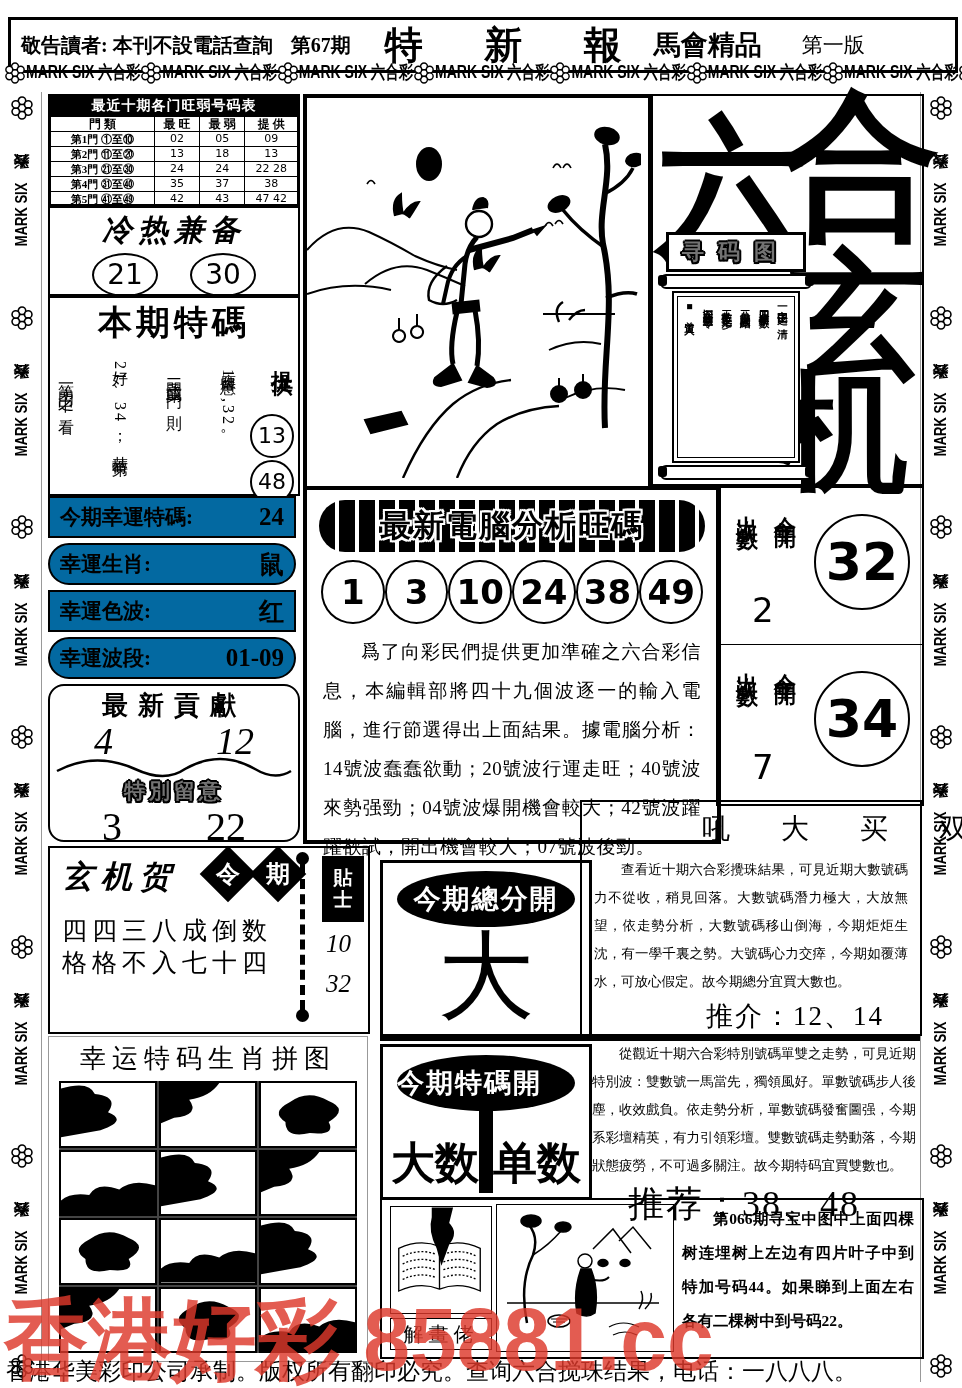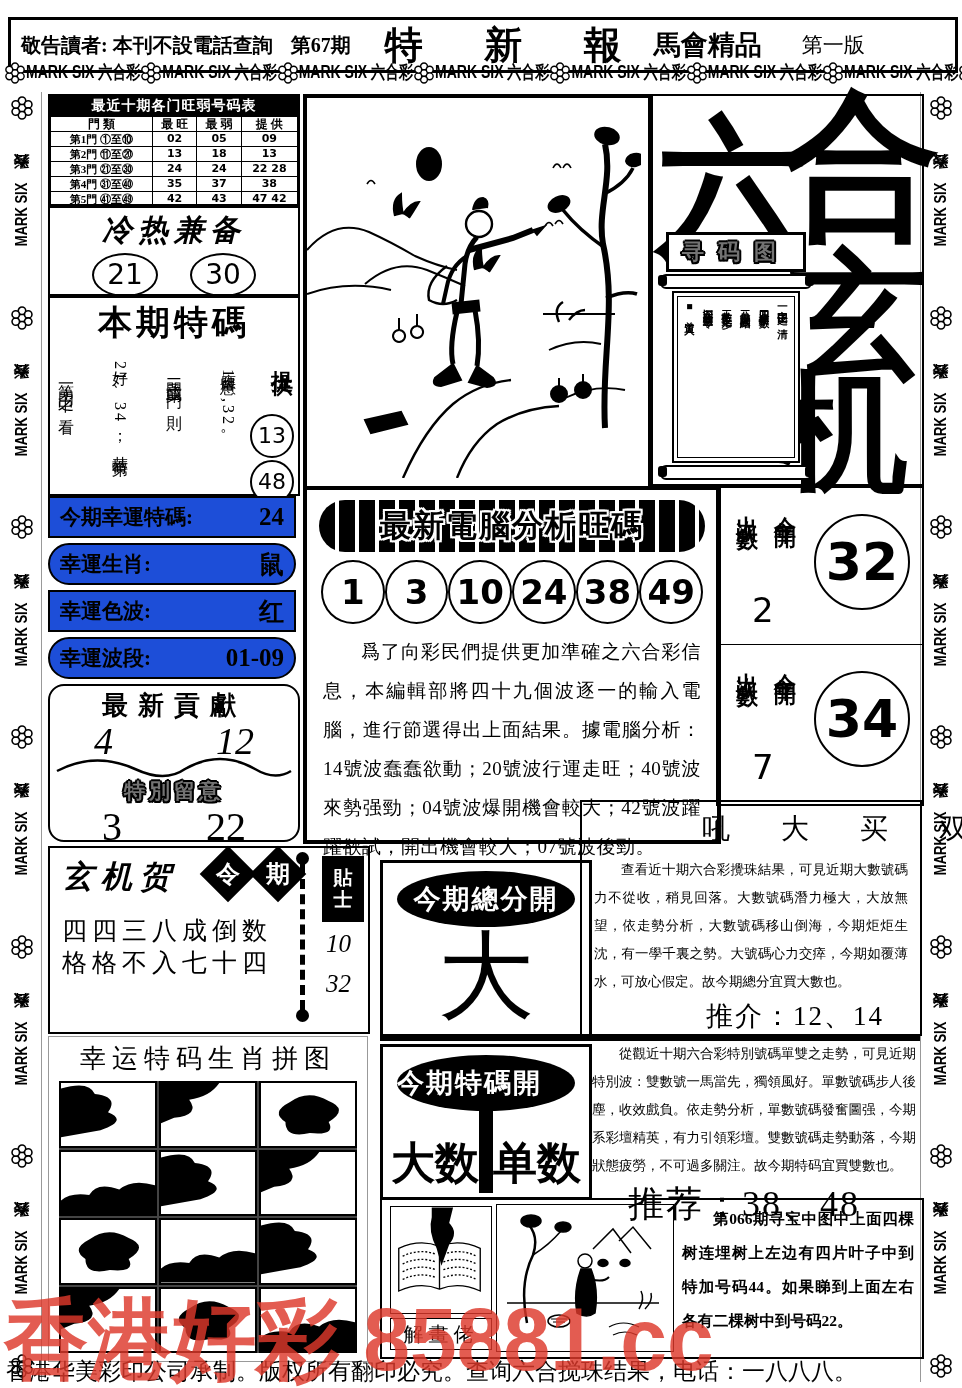--- a/index.html
+++ b/index.html
@@ -26,21 +26,21 @@
   .side-strip .bs-label{writing-mode:vertical-rl;transform:rotate(180deg) scaleX(1.2);font-size:13px;}
   .side-strip .flower{width:24px;height:24px;}
 
   
   #hot-table{left:48px;top:94px;width:248px;height:108px;border:2.5px solid #000;}
   #hot-table .t-title{background:#000;color:#fff;font-weight:bold;font-size:14px;text-align:center;letter-spacing:1px;padding:1px 0;}
   #hot-table table{border-collapse:collapse;width:100%;}
   #hot-table th,#hot-table td{border:1px solid #000;font-size:11px;text-align:center;padding:0;height:14px;line-height:14px;}
   #hot-table th{font-size:12px;font-weight:bold;}
   #hot-table td.door{font-size:11px;font-weight:bold;white-space:nowrap;}
-  #hot-table td.val{font-family:"DejaVu Sans","Liberation Sans",sans-serif;font-weight:bold;font-size:11px;}
+  #hot-table td.val{font-family:"DejaVu Sans","Liberation Sans",sans-serif;font-weight:normal;font-size:11px;}
 
   
   #cold-hot{left:48px;top:206px;width:248px;height:86px;border:2.5px solid #000;text-align:center;}
   #cold-hot .ch-title{font-size:30px;font-weight:bold;font-style:italic;letter-spacing:6px;margin-top:2px;}
   #cold-hot .ovals{display:flex;justify-content:space-around;padding:0 26px;margin-top:2px;}
   .oval{display:inline-block;width:62px;height:40px;border:2px solid #000;border-radius:50%;font-size:28px;line-height:40px;text-align:center;}
 
   
   #special-code{left:48px;top:296px;width:248px;height:196px;border:2px solid #000;}
   #special-code .sc-title{font-size:34px;font-weight:bold;text-align:center;letter-spacing:4px;margin-top:2px;}
@@ -50,21 +50,21 @@
   #sc-cols .vcol:nth-child(2){margin-top:8px;}
   #sc-cols .vcol:nth-child(3){margin-top:14px;}
   #sc-cols .vcol:nth-child(4){margin-top:6px;}
   #sc-cols .vcol:nth-child(5){margin-top:20px;}
   .sc-circle{position:absolute;width:40px;height:40px;border:2px solid #000;border-radius:50%;
              font-size:22px;line-height:40px;text-align:center;background:#fff;}
   #sc-c1{right:4px;top:116px;} #sc-c2{right:4px;top:162px;}
 
   
   #lucky{left:48px;top:496px;width:248px;height:186px;}
-  .lucky-row{box-sizing:border-box;border:2px solid #000;height:42px;margin-bottom:5px;display:flex;align-items:center;justify-content:space-between;padding:0 10px;background:#1d4ed8;}
+  .lucky-row{box-sizing:border-box;border:2px solid #000;height:42px;margin-bottom:5px;display:flex;align-items:center;justify-content:space-between;padding:0 10px;background:#0369a1;}
   .lucky-row.round{border-radius:21px;}
   .lucky-row .ll{font-size:21px;font-weight:bold;white-space:nowrap;}
   .lucky-row .lv{font-size:25px;font-weight:bold;}
 
   
   #contrib{left:48px;top:684px;width:248px;height:154px;border:2.5px solid #000;border-radius:16px;text-align:center;}
   #contrib .c-title{font-size:26px;font-weight:bold;letter-spacing:10px;margin-top:2px;}
   #contrib .c-top{display:flex;justify-content:space-between;padding:0 44px;font-size:38px;font-style:italic;line-height:36px;}
   #contrib svg.wave{display:block;margin:-2px auto 0;}
   .outline-text{color:#737373;font-weight:bold;text-shadow:-1.5px -1.5px 0 #000,1.5px -1.5px 0 #000,-1.5px 1.5px 0 #000,1.5px 1.5px 0 #000,0 2px 0 #000,2px 0 0 #000,-2px 0 0 #000,0 -2px 0 #000;}

